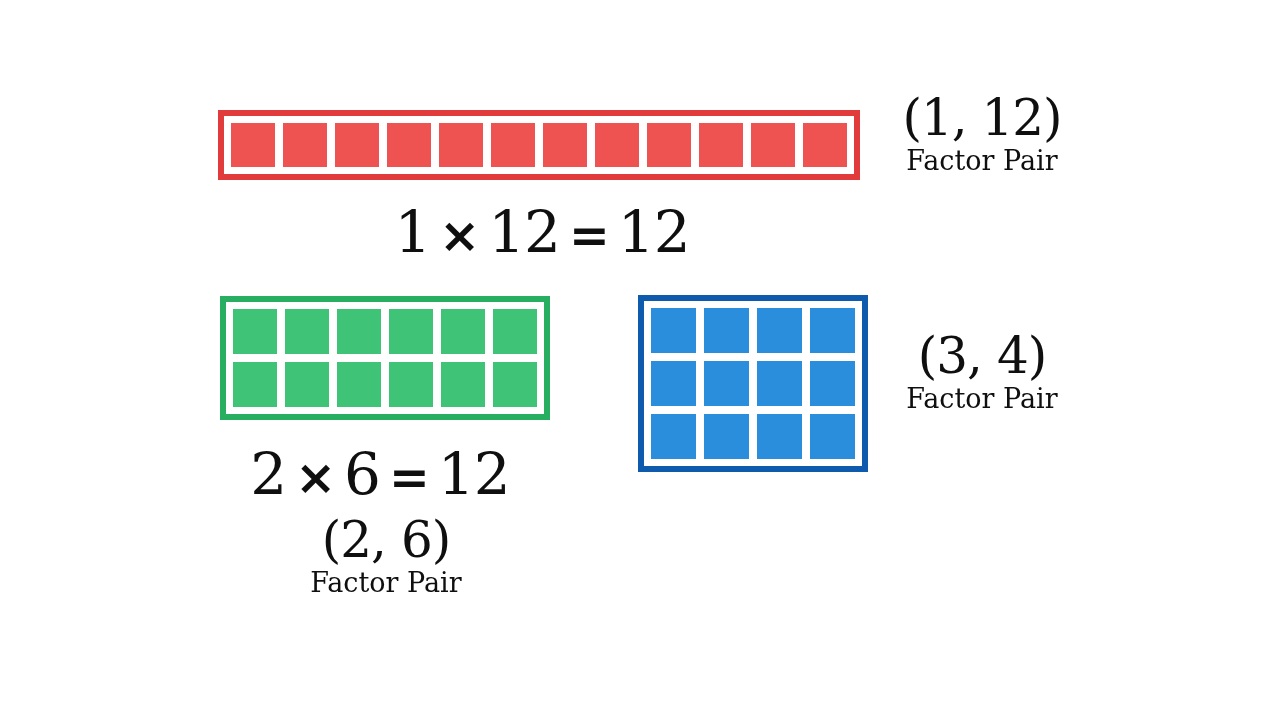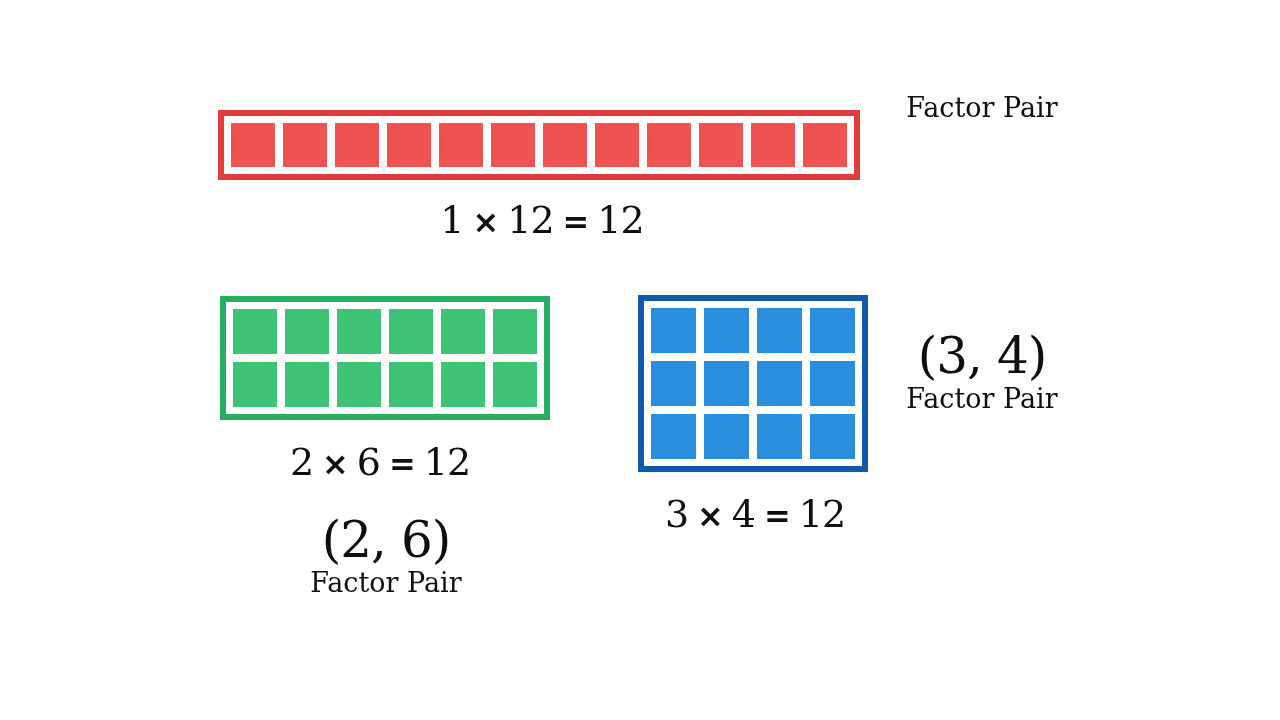--- a/index.html
+++ b/index.html
@@ -23,21 +23,21 @@
     background: #ffffff;
   }
   .array .cell { width: var(--cw); height: var(--ch); }
   .array-red   { left: 218px; top: 110px; --cw: 44px; --ch: 44px; }
   .array-green { left: 220px; top: 296px; --cw: 44px; --ch: 45px; }
   .array-blue  { left: 638px; top: 295px; --cw: 45px; --ch: 45px; }
   
   .equation {
     position: absolute;
     transform: translateX(-50%);
-    font-size: 38px;
+    font-size: 58px;
     white-space: nowrap;
     letter-spacing: -1px;
   }
   .eq-red   { left: 542px; top: 198px; }
   .eq-green { left: 380px; top: 440px; }
   .eq-blue  { left: 755px; top: 492px; }
   .op {
     font-family: "DejaVu Sans", sans-serif;
     font-weight: 700;
     font-size: 0.84em;
@@ -72,20 +72,21 @@
       <div class="cell" style="background: rgb(239, 83, 81);"></div>
       <div class="cell" style="background: rgb(239, 83, 81);"></div>
       <div class="cell" style="background: rgb(239, 83, 81);"></div>
       <div class="cell" style="background: rgb(239, 83, 81);"></div>
       <div class="cell" style="background: rgb(239, 83, 81);"></div>
     </div>
   <div class="equation eq-red">
     <span>1</span><span class="op">×</span><span>12</span><span class="op">=</span><span>12</span>
   </div>
   <div class="pair pair-red">
+    <div class="pair-label">(1, 12)</div>
     <div class="pair-caption">Factor Pair</div>
   </div>
 
   <div class="array array-green" style="border-color: rgb(39, 174, 96); grid-template-columns: repeat(6, var(--cw));">
       <div class="cell" style="background: rgb(62, 195, 119);"></div>
       <div class="cell" style="background: rgb(62, 195, 119);"></div>
       <div class="cell" style="background: rgb(62, 195, 119);"></div>
       <div class="cell" style="background: rgb(62, 195, 119);"></div>
       <div class="cell" style="background: rgb(62, 195, 119);"></div>
       <div class="cell" style="background: rgb(62, 195, 119);"></div>
@@ -111,21 +112,18 @@
       <div class="cell" style="background: rgb(43, 142, 220);"></div>
       <div class="cell" style="background: rgb(43, 142, 220);"></div>
       <div class="cell" style="background: rgb(43, 142, 220);"></div>
       <div class="cell" style="background: rgb(43, 142, 220);"></div>
       <div class="cell" style="background: rgb(43, 142, 220);"></div>
       <div class="cell" style="background: rgb(43, 142, 220);"></div>
       <div class="cell" style="background: rgb(43, 142, 220);"></div>
       <div class="cell" style="background: rgb(43, 142, 220);"></div>
       <div class="cell" style="background: rgb(43, 142, 220);"></div>
     </div>
-  <div class="equation eq-blue">
-    <span>3</span><span class="op">×</span><span>4</span><span class="op">=</span><span>12</span>
-  </div>
   <div class="pair pair-blue">
     <div class="pair-label">(3, 4)</div>
     <div class="pair-caption">Factor Pair</div>
   </div>
 
 </div>
 
 </body></html>

